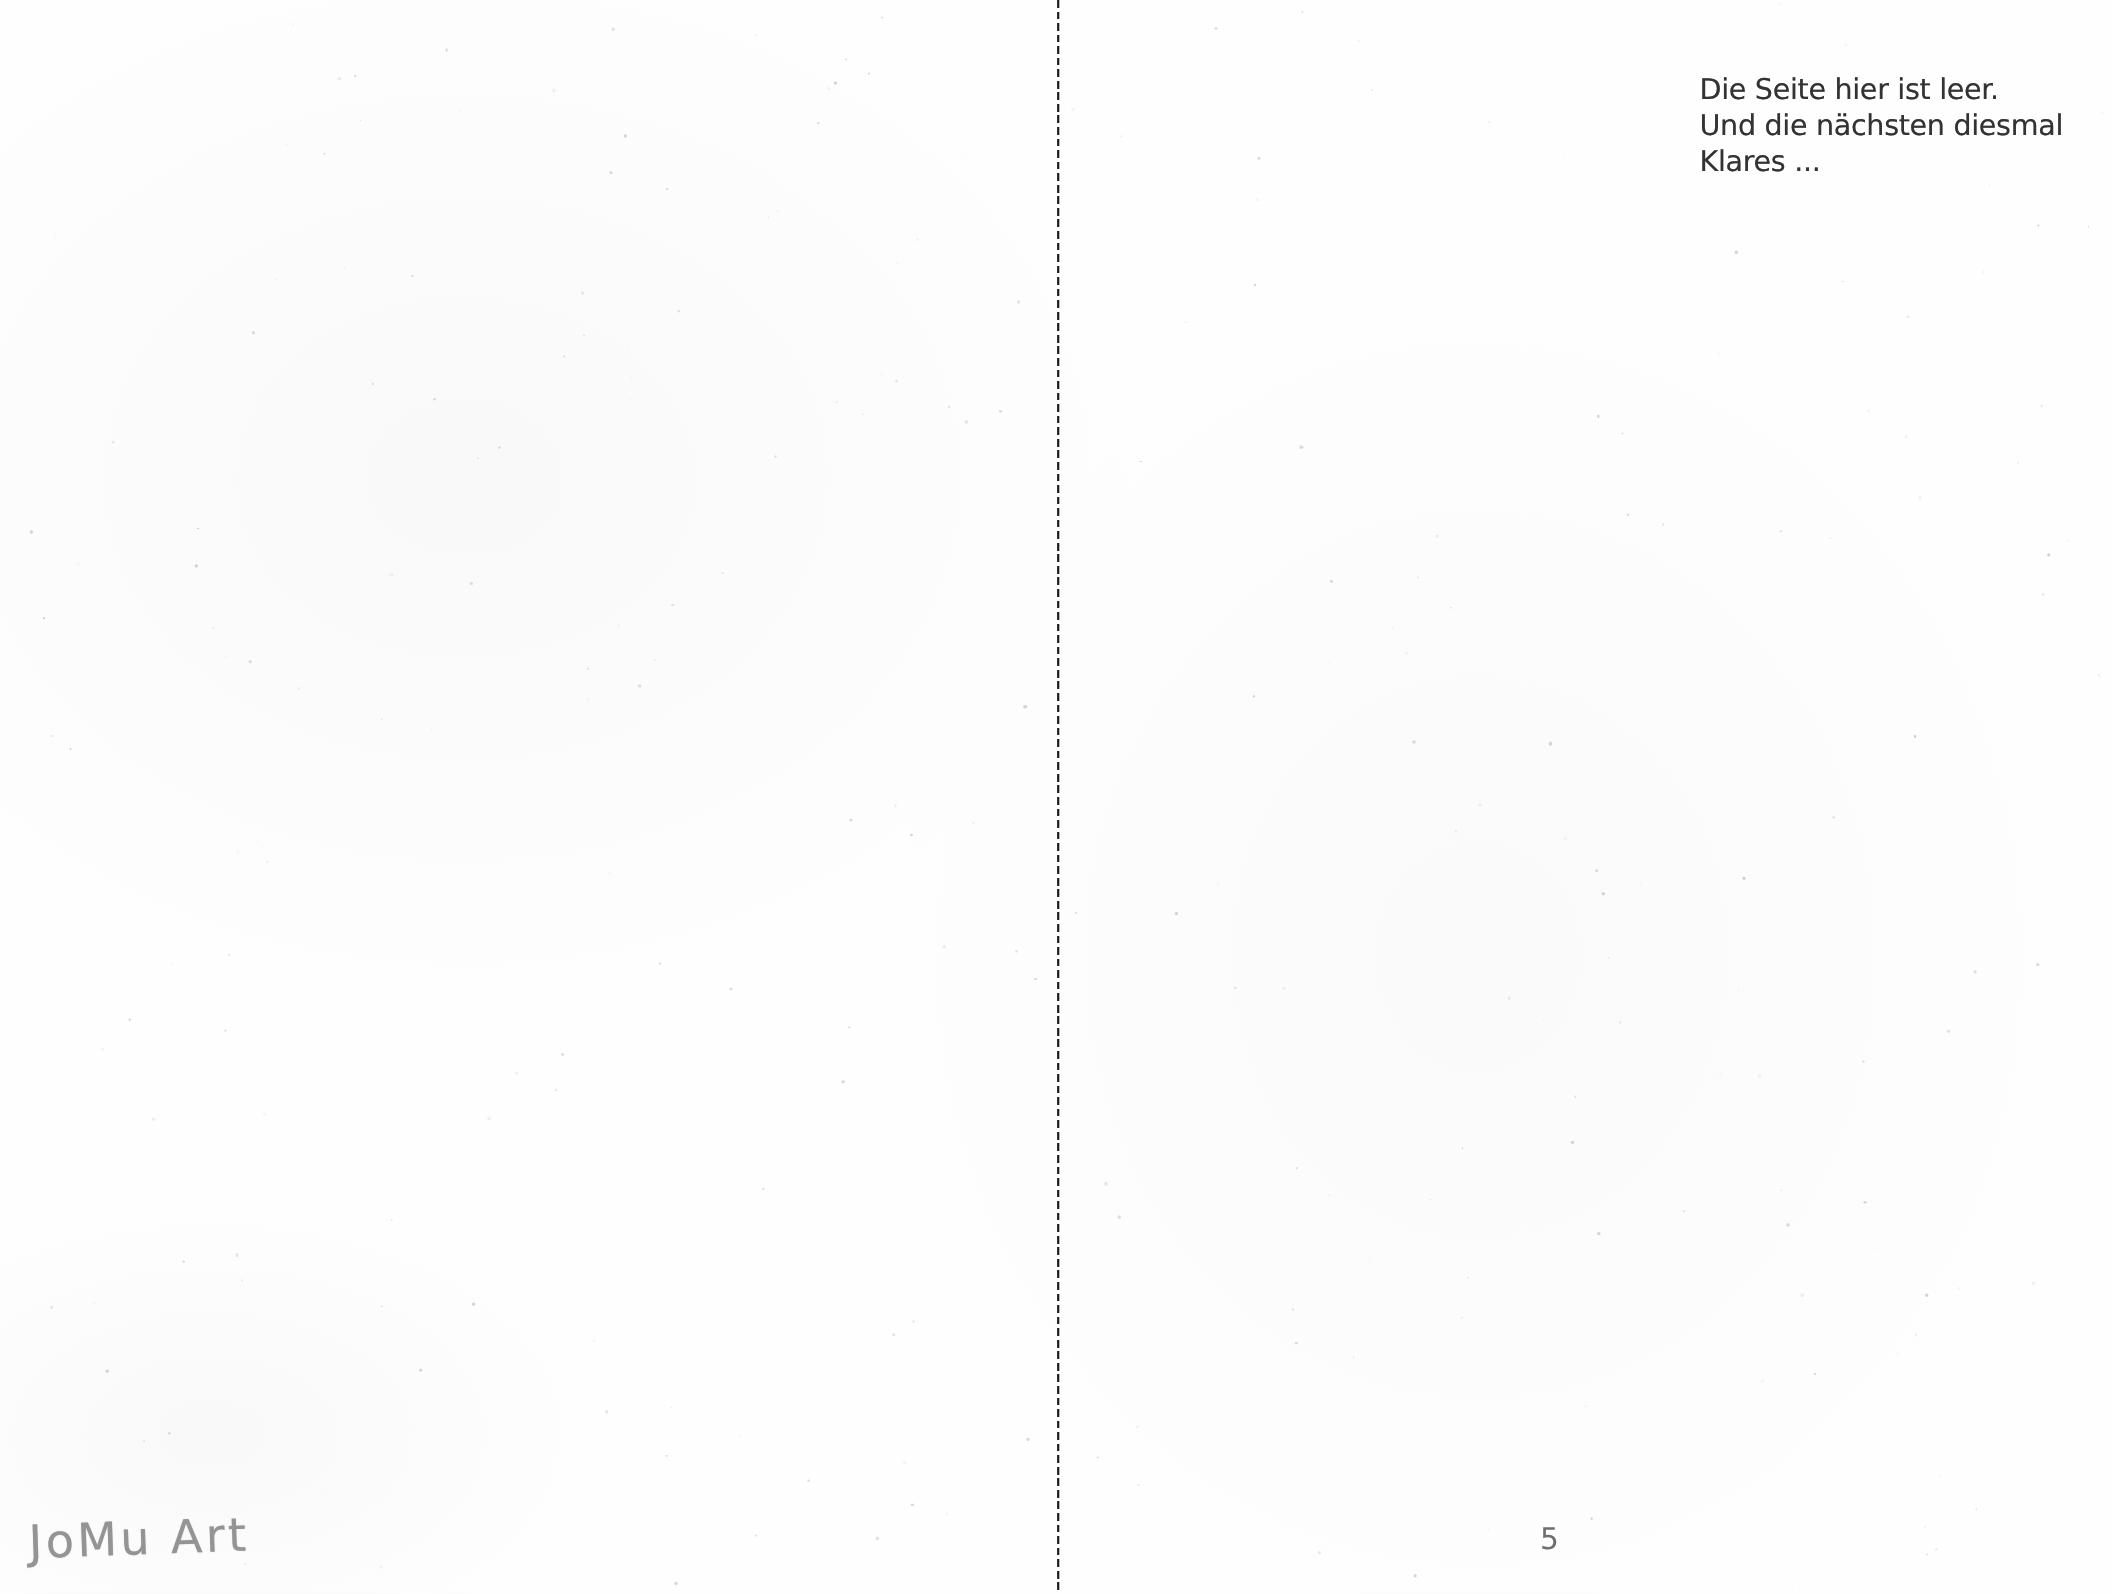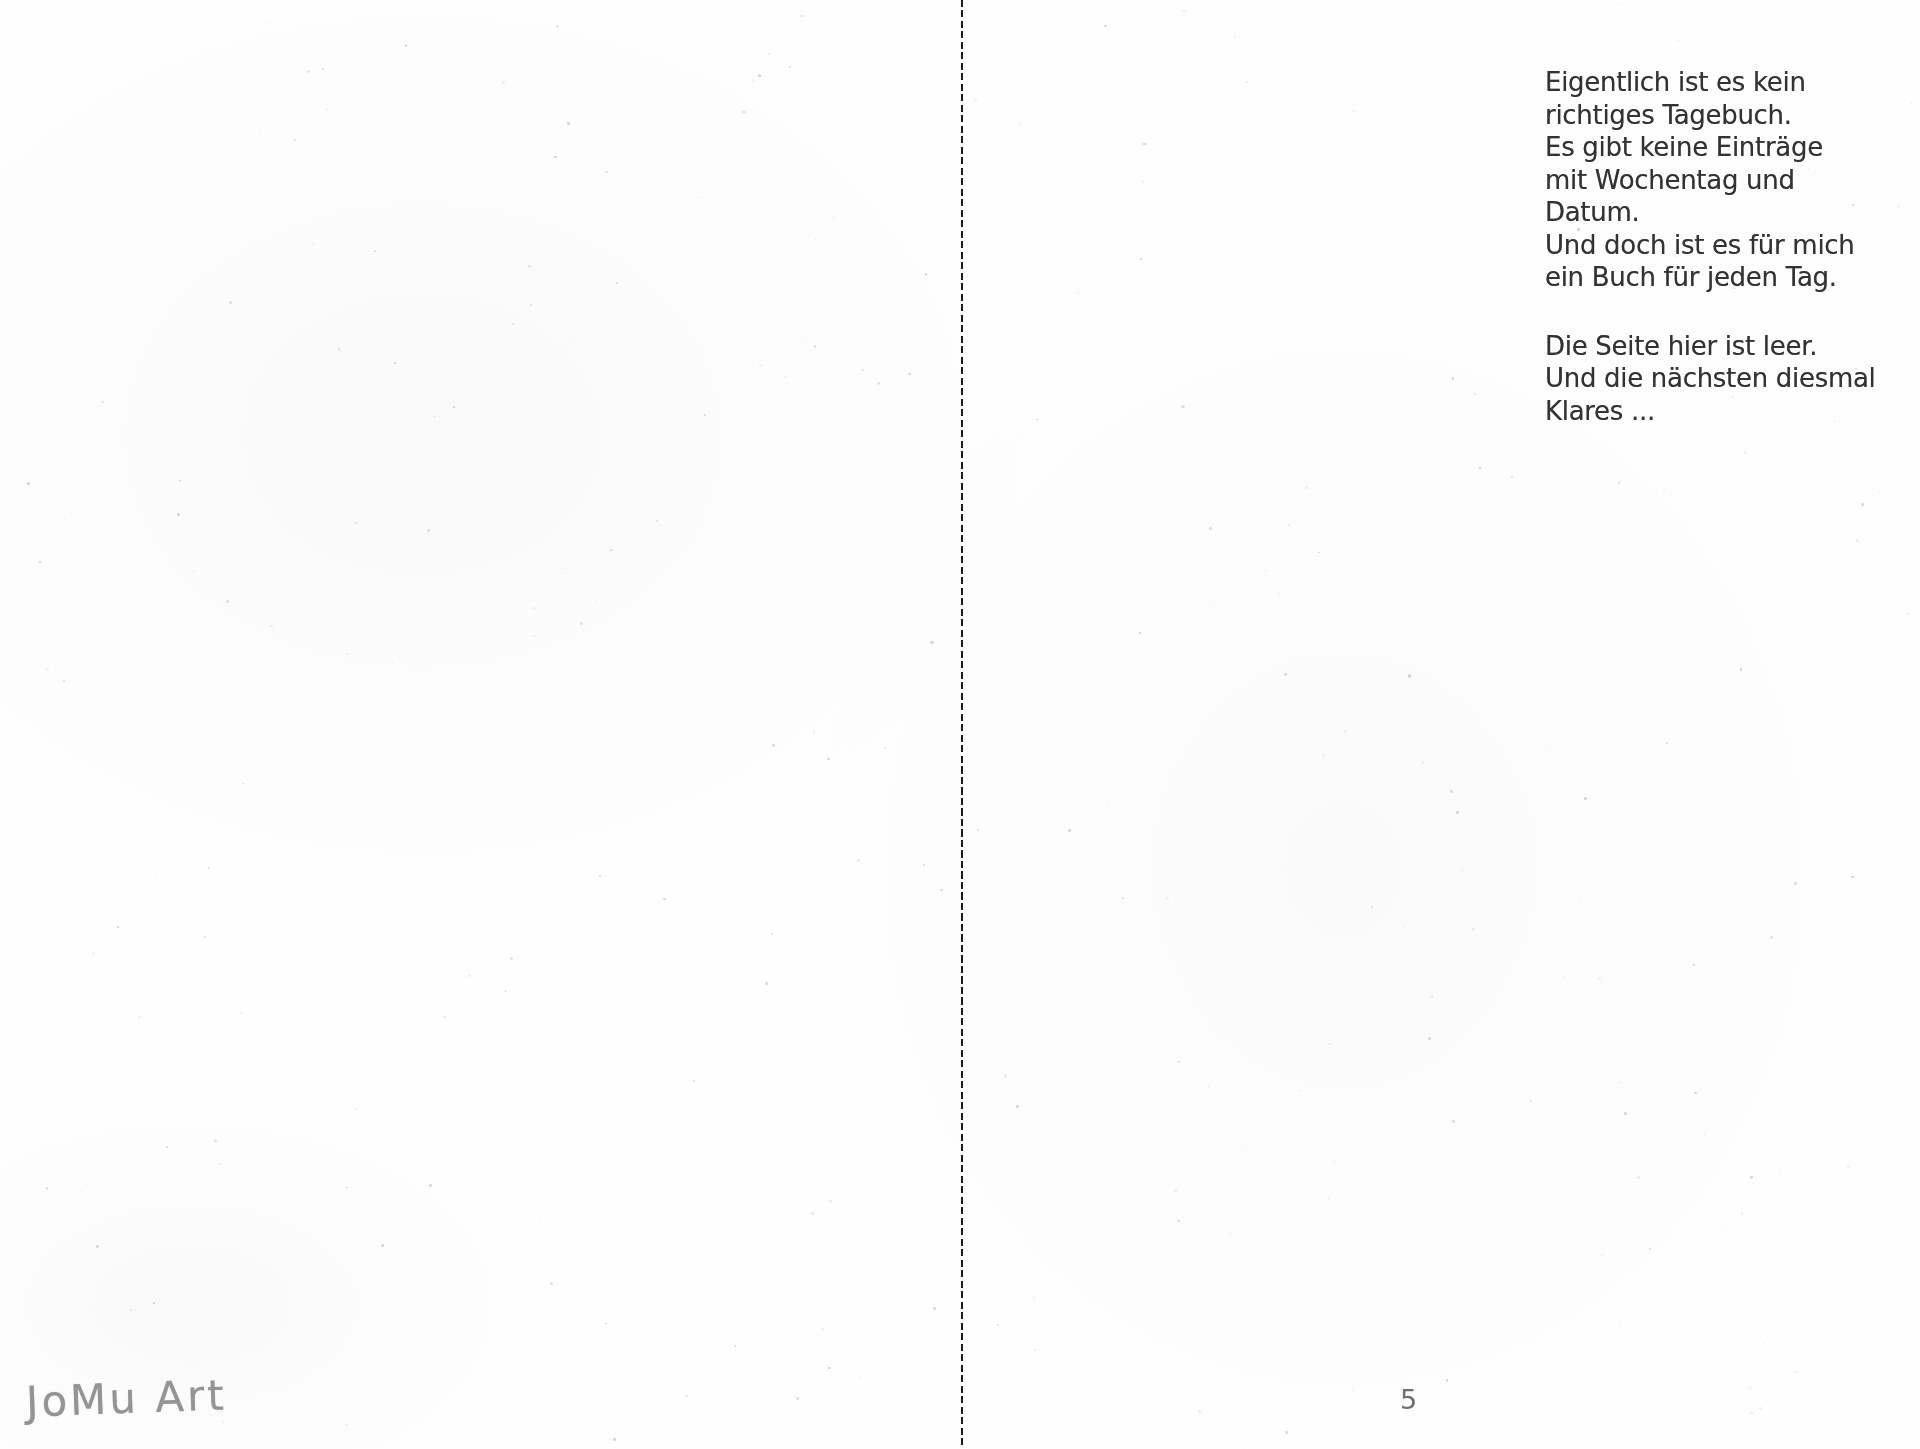--- a/index.html
+++ b/index.html
@@ -329,29 +329,20 @@
   <div class="page page-left">
     <div class="signature">JoMu Art</div>
   </div>
 
   <div class="fold-line"></div>
 
   <div class="page page-right">
     <div class="poem">
 
 
-      <div class="stanza">
-        <div class="poem-line">Eigentlich ist es kein</div>
-        <div class="poem-line">richtiges Tagebuch.</div>
-        <div class="poem-line">Es gibt keine Einträge</div>
-        <div class="poem-line">mit Wochentag und</div>
-        <div class="poem-line">Datum.</div>
-        <div class="poem-line">Und doch ist es für mich</div>
-        <div class="poem-line">ein Buch für jeden Tag.</div>
-      </div>
 
 
 
 
       <div class="stanza">
         <div class="poem-line">Die Seite hier ist leer.</div>
         <div class="poem-line">Und die nächsten diesmal</div>
         <div class="poem-line">Klares ...</div>
       </div>
 

